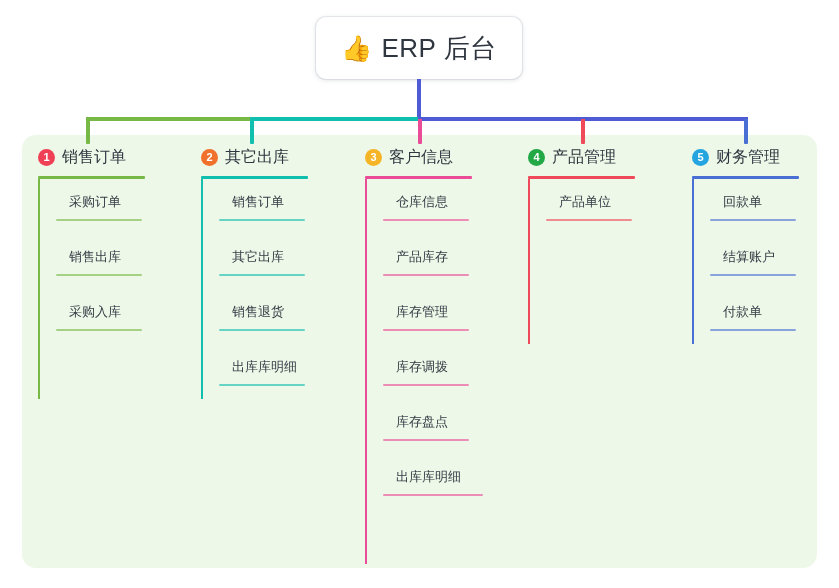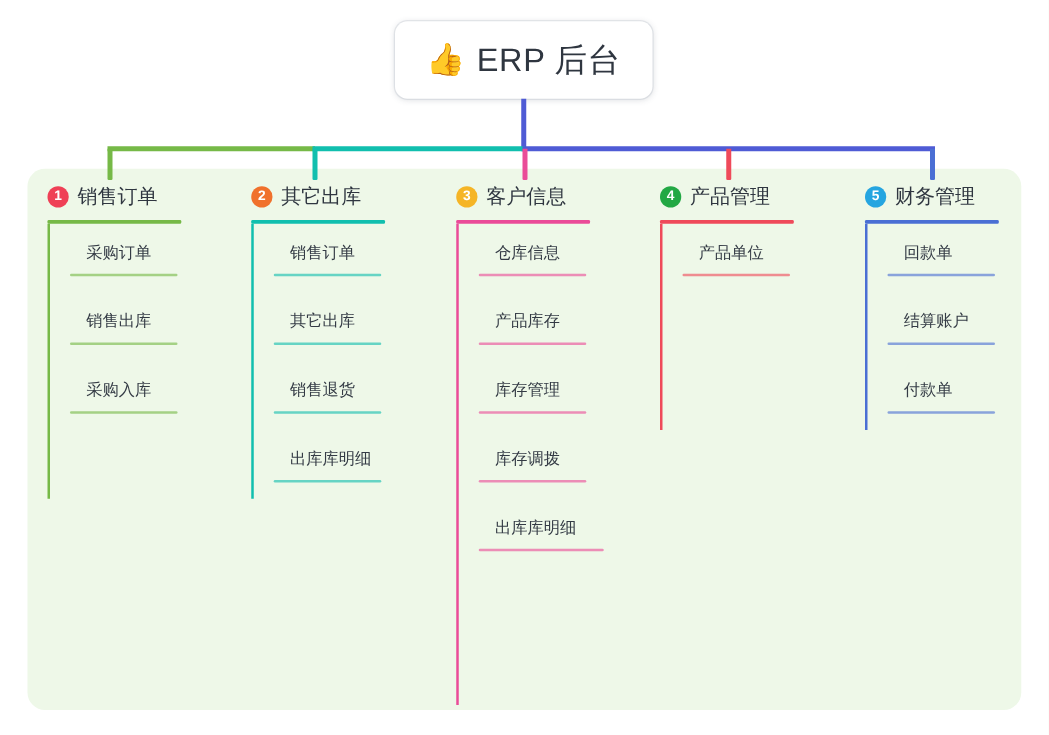--- a/index.html
+++ b/index.html
@@ -169,20 +169,24 @@
             <div class="kid-rule" style="background: rgb(234, 76, 152); opacity: 0.62;"></div>
           </div>
           <div class="kid">
             <span class="kid-label">库存管理</span>
             <div class="kid-rule" style="background: rgb(234, 76, 152); opacity: 0.62;"></div>
           </div>
           <div class="kid">
             <span class="kid-label">库存调拨</span>
             <div class="kid-rule" style="background: rgb(234, 76, 152); opacity: 0.62;"></div>
           </div>
+          <div class="kid">
+            <span class="kid-label">库存盘点</span>
+            <div class="kid-rule" style="background: rgb(234, 76, 152); opacity: 0.62;"></div>
+          </div>
           <div class="kid wide">
             <span class="kid-label">出库库明细</span>
             <div class="kid-rule" style="background: rgb(234, 76, 152); opacity: 0.62;"></div>
           </div>
         </div>
       </div>
       <div class="col col-4">
         <div class="col-head">
           <span class="badge" style="background: rgb(34, 168, 68);">4</span>
           <span class="col-title">产品管理</span>

